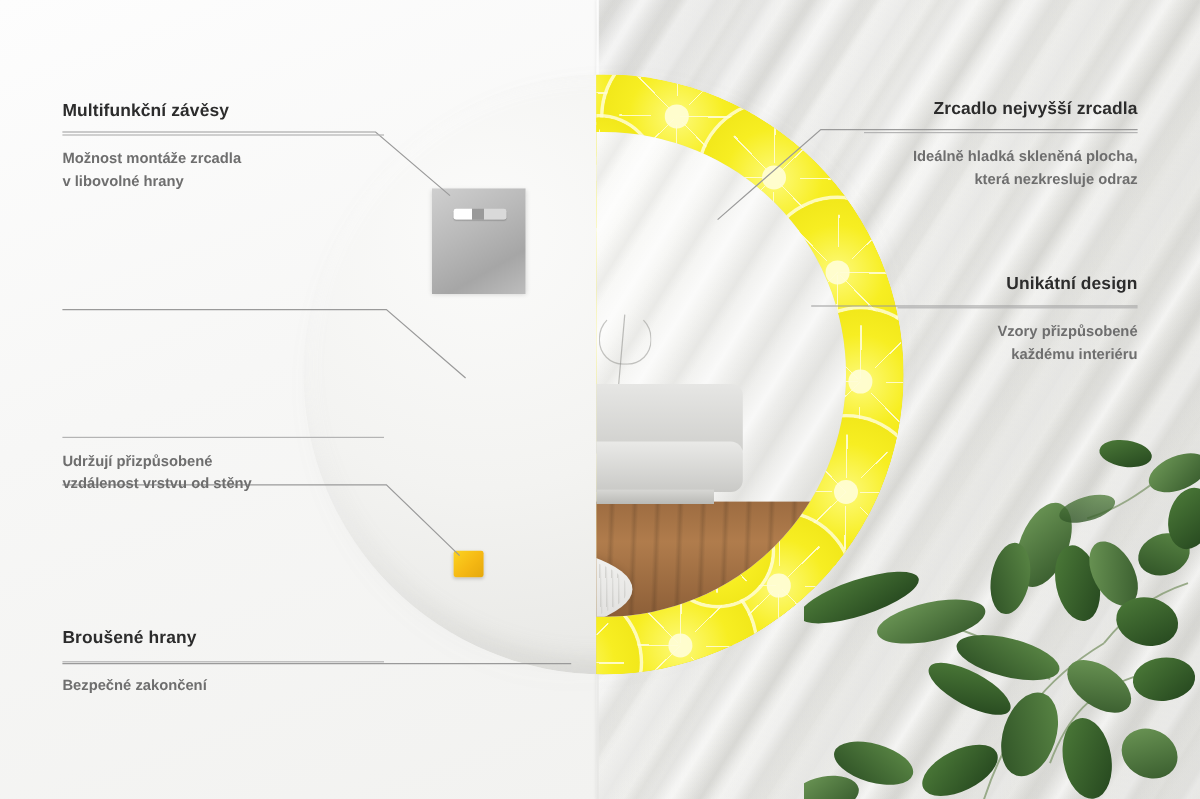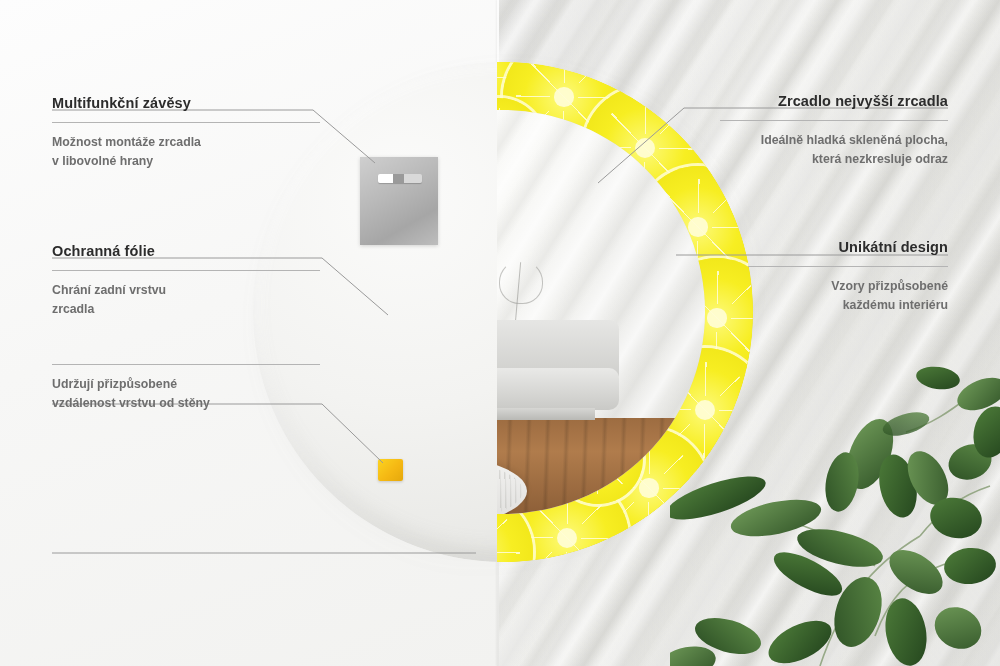--- a/index.html
+++ b/index.html
@@ -208,21 +208,21 @@
     background:linear-gradient(135deg,#fcd321 0%,#f5b813 55%,#e5a80c 100%);
     box-shadow:0 1px 3px rgba(0,0,0,.18);
   }
 
   
   .leaders{position:absolute;left:0;top:0;width:1000px;height:666px;pointer-events:none;}
 
   
   .block{position:absolute;}
   .block h3{
-    margin:12px 0 0 0;font-size:14.5px;font-weight:bold;color:#2c2c2c;
+    margin:2px 0 0 0;font-size:14.5px;font-weight:bold;color:#2c2c2c;
     letter-spacing:.1px;line-height:1.32;
   }
   .block .rule{
     height:1px;background:#b4b4b4;margin:9px 0 10px 0;
   }
   .block p{
     margin:0;font-size:12.3px;color:#6e6e6e;line-height:1.52;font-weight:700;
   }
   .block.left{left:52px;text-align:left;}
   .block.right{text-align:right;}
@@ -370,37 +370,34 @@
 
   <div class="block left b1">
     <h3>Multifunkční závěsy</h3>
     <div class="rule"></div>
     <p>
       <span>Možnost montáže zrcadla</span><br>
       <span>v libovolné hrany</span>
     </p>
   </div>
 
-  <div class="block left b2">
-    <h3>Ochranná fólie</h3>
-    <div class="rule"></div>
-    <p>
-      <span>Chrání zadní vrstvu</span><br>
-      <span>zrcadla</span>
-    </p>
-  </div>
 
   <div class="block left b3">
     <div class="rule"></div>
     <p>
       <span>Udržují přizpůsobené</span><br>
       <span>vzdálenost vrstvu od stěny</span>
     </p>
   </div>
 
+  <div class="block left b4">
+    <h3>Broušené hrany</h3>
+    <div class="rule"></div>
+    <p>Bezpečné zakončení</p>
+  </div>
 
   <div class="block right r1">
     <h3>Zrcadlo nejvyšší zrcadla</h3>
     <div class="rule"></div>
     <p>
       <span>Ideálně hladká skleněná plocha,</span><br>
       <span>která nezkresluje odraz</span>
     </p>
   </div>
 

